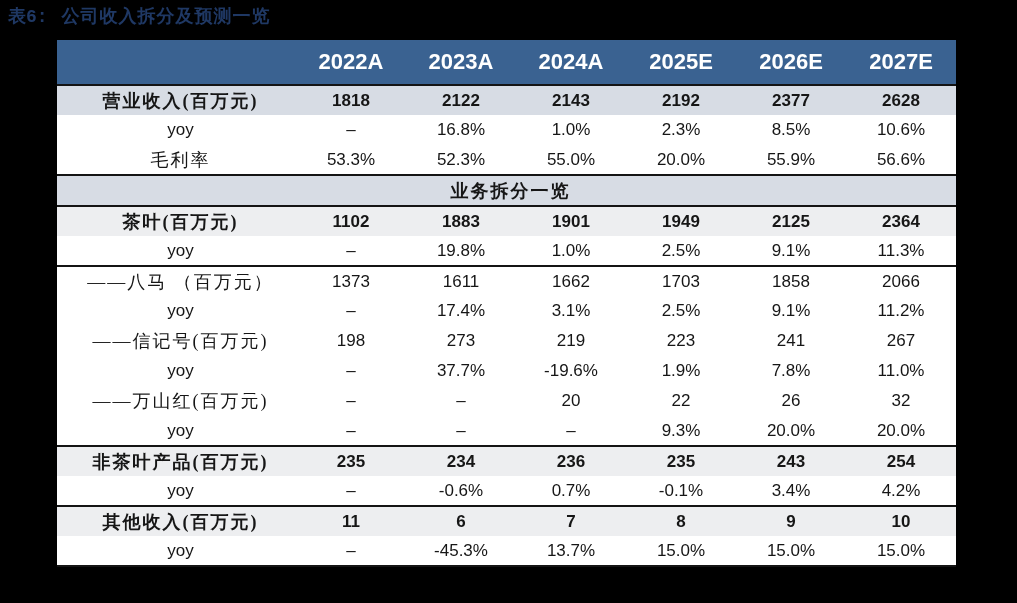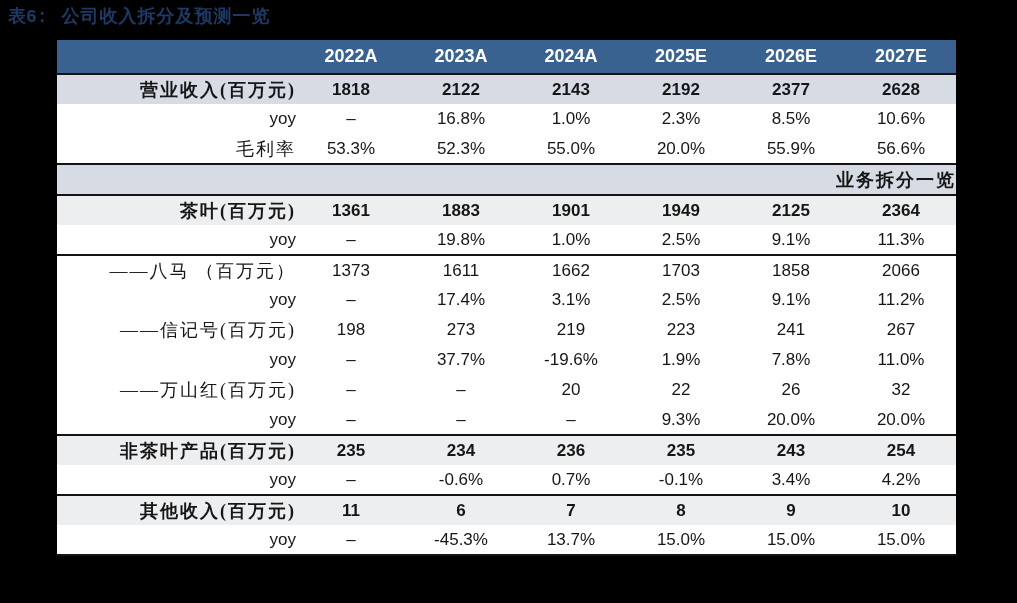--- a/index.html
+++ b/index.html
@@ -27,39 +27,39 @@
     width: 899px;
   }
   table {
     width: 100%;
     border-collapse: collapse;
     table-layout: fixed;
   }
   col.label-col { width: 239px; }
   col.data-col  { width: 110px; }
   thead th {
-    height: 34px;
+    height: 45px;
     background: var(--header-bg, #3A6291);
     color: var(--header-text, #fff);
     font-family: "Liberation Sans", sans-serif;
     font-weight: bold;
-    font-size: 18px;
+    font-size: 22px;
     text-align: center;
     vertical-align: middle;
     border-bottom: 2px solid var(--border-dark, #141414);
   }
   tbody td {
     height: 30px;
     vertical-align: middle;
     font-size: 17px;
     color: #161616;
     background: var(--row-bg, #fff);
   }
   td.value { text-align: center; font-family: "Liberation Sans", sans-serif; }
-  td.label-cell { text-align: right; padding-left: 8px; white-space: nowrap; overflow: hidden; }
+  td.label-cell { text-align: center; padding-left: 8px; white-space: nowrap; overflow: hidden; }
   td.label-cell.cjk {
     font-family: "Liberation Serif", serif;
     font-size: 18px;
     letter-spacing: 2px;
   }
   td.label-cell.latin {
     font-family: "Liberation Sans", sans-serif;
     font-size: 17px;
     letter-spacing: 0;
   }
@@ -124,21 +124,21 @@
           <td class="value">55.0%</td>
           <td class="value">20.0%</td>
           <td class="value">55.9%</td>
           <td class="value">56.6%</td>
         </tr>
         <tr class="row-section divider-below">
           <td class="label-cell cjk" colspan="7">业务拆分一览</td>
         </tr>
         <tr class="row-subhead">
           <td class="label-cell cjk">茶叶(百万元)</td>
-          <td class="value">1361</td>
+          <td class="value">1102</td>
           <td class="value">1883</td>
           <td class="value">1901</td>
           <td class="value">1949</td>
           <td class="value">2125</td>
           <td class="value">2364</td>
         </tr>
         <tr class="row-plain divider-below">
           <td class="label-cell latin">yoy</td>
           <td class="value">–</td>
           <td class="value">19.8%</td>

